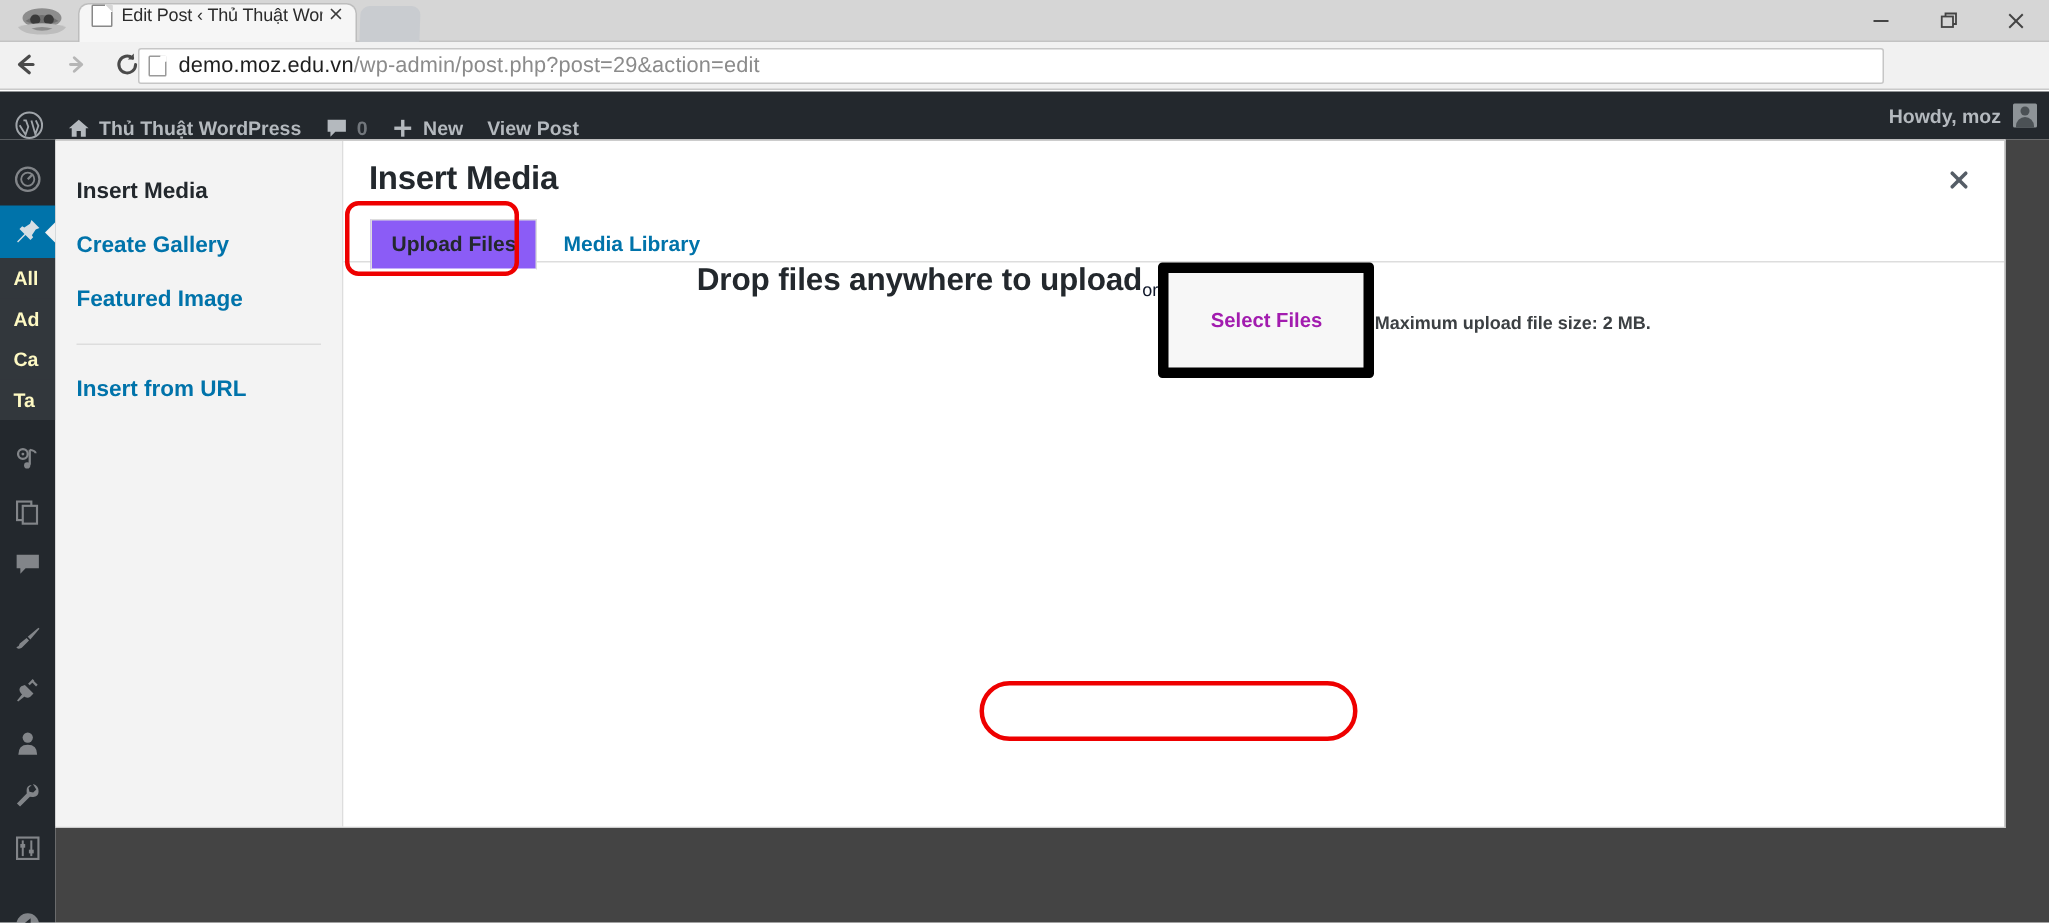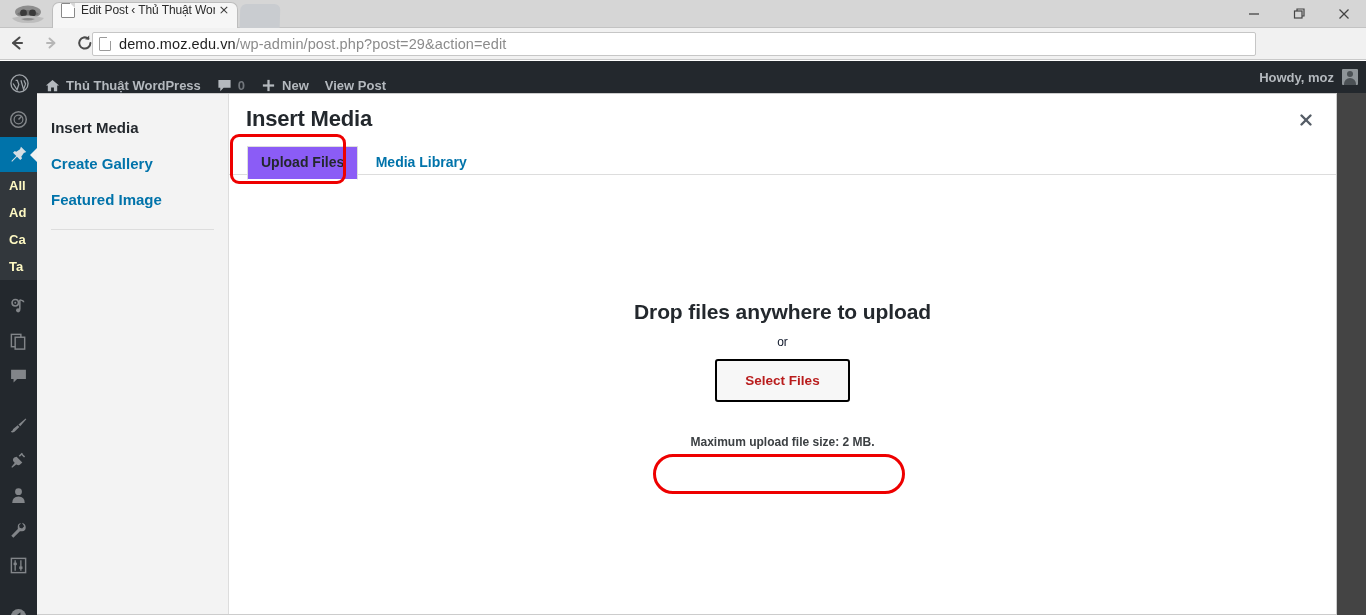--- a/index.html
+++ b/index.html
@@ -171,21 +171,21 @@
   .wp-sep { height: 9px; }
 
   
   .modal-overlay {
     position: absolute; top: 93px; left: 37px;
     width: 1329px; height: 522px;
     background: #444444;
   }
   .modal {
     position: absolute; top: 93px; left: 37px;
-    width: 1300px; height: 522px;
+    width: 1300px; height: 459px;
     background: #fdfdfd;
     border: 1px solid #cccccc;
     border-left: none;
   }
   .modal-sidebar {
     position: absolute; left: 0; top: 0; width: 192px; height: 100%;
     background: #f3f3f3;
     border-right: 1px solid #dddddd;
     padding-top: 16px;
   }
@@ -228,37 +228,37 @@
   .mtab.active {
     color: #23282d;
     background: #8b5cf6;
     border: 1px solid #dddddd;
     border-bottom-color: #ffffff;
     margin-bottom: -1px;
   }
 
   .uploader {
     position: absolute; left: 0; top: 81px; right: 0; bottom: 0;
-    display: flex; flex-direction: column; align-items: center;
+    display: flex; flex-direction: row; align-items: flex-start;
     justify-content: center;
     padding-bottom: 40px;
   }
   .drop-title {
     font-size: 21px; font-weight: bold; color: #23282d;
     letter-spacing: -0.1px;
   }
   .drop-or {
     font-size: 12px; color: #0f172a; margin: 11px 0 10px 0;
   }
   .select-files-btn {
-    font-size: 13.5px; font-weight: bold; color: #b91c1c;
+    font-size: 13.5px; font-weight: bold; color: #a21caf;
     background: #f7f7f7;
-    border: 2px solid #000000;
+    border: 7px solid #000000;
     border-radius: 3px;
-    padding: 12px 28px;
+    padding: 24px 28px;
     cursor: pointer;
     font-family: "Liberation Sans", sans-serif;
   }
   .max-size {
     font-size: 12px; font-weight: bold; color: #3c4043;
     margin-top: 33px;
   }
 
   
   .annot {
@@ -544,20 +544,21 @@
 
 <div class="modal-overlay"></div>
 
 <div class="modal">
 
   <div class="modal-sidebar">
     <div class="ms-item current">Insert Media</div>
     <div class="ms-item">Create Gallery</div>
     <div class="ms-item">Featured Image</div>
     <div class="ms-divider"></div>
+    <div class="ms-item">Insert from URL</div>
   </div>
 
   <div class="modal-main">
 
     <div class="modal-title">Insert Media</div>
 
     <div class="modal-close">
       <svg width="14" height="14" viewBox="0 0 14 14">
         <line x1="2.5" y1="2.5" x2="11.5" y2="11.5" stroke="#555d66" stroke-width="2.4" stroke-linecap="round"></line>
         <line x1="11.5" y1="2.5" x2="2.5" y2="11.5" stroke="#555d66" stroke-width="2.4" stroke-linecap="round"></line>

